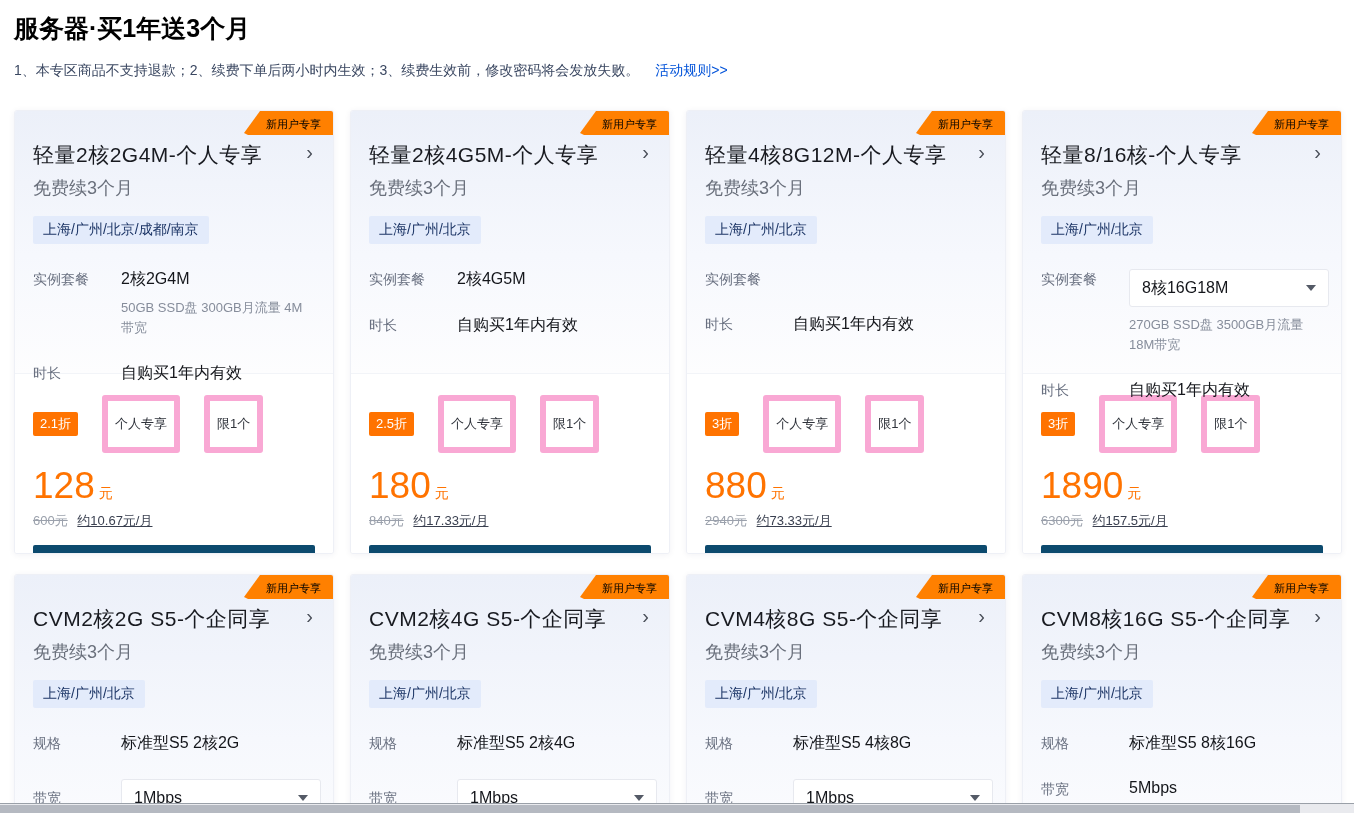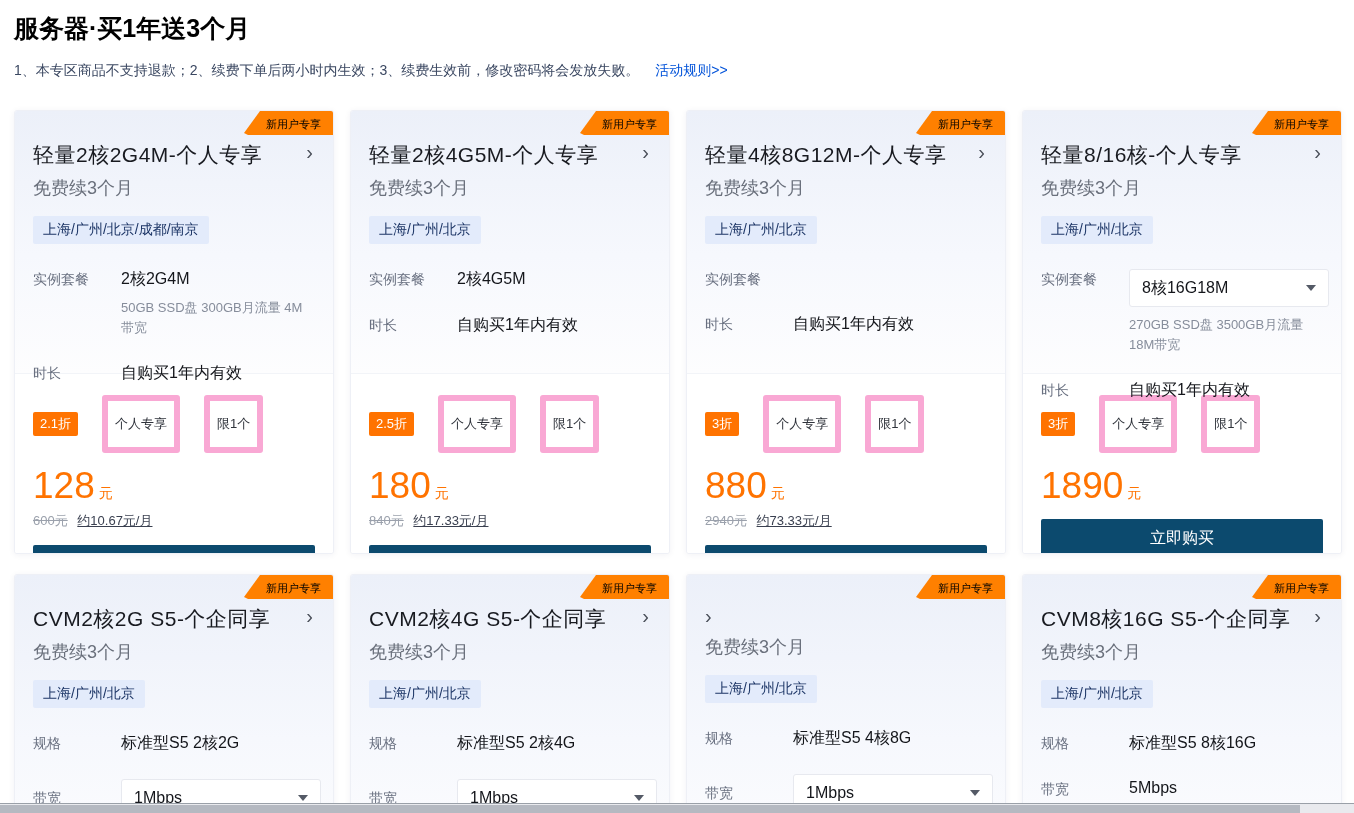--- a/index.html
+++ b/index.html
@@ -281,20 +281,24 @@
     </div>
     <div class="card-bottom">
       <div class="tag-row">
         <span class="discount">3折</span>
         <span class="tag">个人专享</span>
           <span class="tag">限1个</span>
       </div>
       <div class="price-row">
         <span class="price-num">1890</span><span class="price-cur">元</span>
       </div>
+      <div class="old-row">
+        <span class="old-price">6300元</span>
+        <span class="monthly">约157.5元/月</span>
+      </div>
       <button class="buy-btn">立即购买</button>
     </div>
     </div>
     <div class="card short">
     <div class="card-top">
       <div class="badge">
         <span>新用户专享</span>
       </div>
       <div class="title-row">
         <span class="card-title">CVM2核2G S5-个企同享</span>
@@ -350,20 +354,21 @@
           </div>
     </div>
     </div>
     </div>
     <div class="card short">
     <div class="card-top">
       <div class="badge">
         <span>新用户专享</span>
       </div>
       <div class="title-row">
+        <span class="card-title">CVM4核8G S5-个企同享</span>
         <span class="chevron">›</span>
       </div>
       <div class="card-sub">免费续3个月</div>
       <div class="region-wrap">
         <span class="region">上海/广州/北京</span>
       </div>
       <div class="spec-row">
       <div class="spec-label">规格</div>
       <div class="spec-main">
             <div class="spec-value">标准型S5 4核8G</div>

